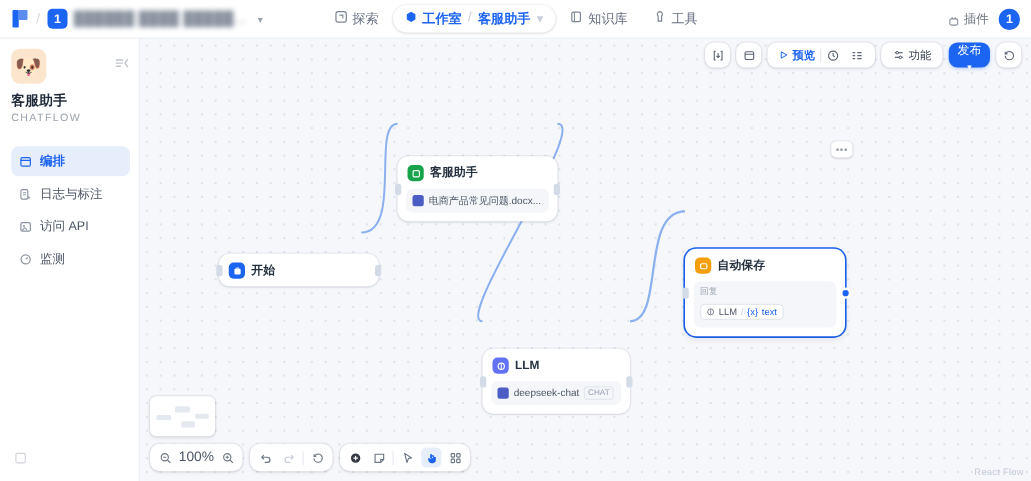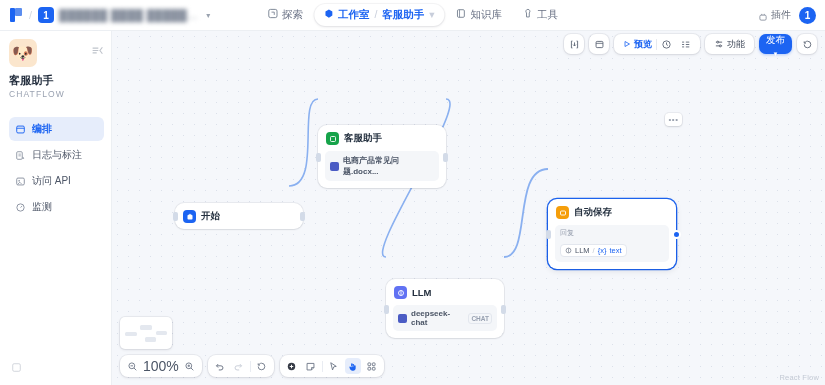--- a/index.html
+++ b/index.html
@@ -149,21 +149,21 @@
   .node-badge {
     width: 13px; height: 13px; border-radius: 4px; flex: 0 0 13px;
     display: flex; align-items: center; justify-content: center;
     color: #fff; font-size: 8px;
   }
   .node-title { font-size: 9.5px; font-weight: 700; color: #24303f; }
   .node-body { padding: 0 7px 7px 7px; }
   .sub-chip {
     background: #f4f6f9; border-radius: 5px; padding: 4px 5px;
     display: flex; align-items: center; gap: 4px;
-    font-size: 8px; color: #4b5566; font-weight: bold;
+    font-size: 8px; color: #4b5566;
   }
   .sq { width: 9px; height: 9px; border-radius: 2px; flex:0 0 9px; }
   .tag {
     font-size: 6.5px; color: #97a0b0; border: 1px solid #e3e7ee;
     border-radius: 3px; padding: 0 2px; line-height: 9px;
   }
   .field-label { font-size: 7px; color: #9aa2b1; margin-bottom: 2px; }
   .var-chip {
     display: inline-flex; align-items: center; gap: 3px;
     background: #fff; border: 1px solid #e3e7ee; border-radius: 4px;
@@ -196,21 +196,21 @@
   }
   .mm-node { position: absolute; background: #e4e8ef; border-radius: 1.5px; }
   .bottombar { position: absolute; left: 8px; bottom: 8px; display: flex; gap: 6px; z-index: 20; }
   .bgroup {
     background: #fff; border-radius: 8px; height: 22px;
     display: flex; align-items: center; padding: 0 4px; gap: 3px;
     box-shadow: 0 1px 3px rgba(16,24,40,.10), 0 0 0 1px rgba(16,24,40,.05);
   }
   .bbtn { width: 16px; height: 16px; display:flex; align-items:center; justify-content:center; border-radius:4px; color:#6b7484;}
   .bbtn.on { background: #e6edfb; color: #1c64f2; }
-  .zoomtxt { font-size: 14px; color: #4b5566; min-width: 22px; text-align:center; }
+  .zoomtxt { font-size: 11px; color: #4b5566; min-width: 22px; text-align:center; }
   .bdiv { width:1px; height: 11px; background:#e9ecf2; }
   .watermark {
     position: absolute; right: 6px; bottom: 3px;
     font-size: 7.5px; color: #c3c9d4; z-index: 20; letter-spacing:.2px;
   }
   svg.edges { position: absolute; inset: 0; width: 100%; height: 100%; z-index: 5; pointer-events: none; }
 </style>
 </head>
 <body>
 

